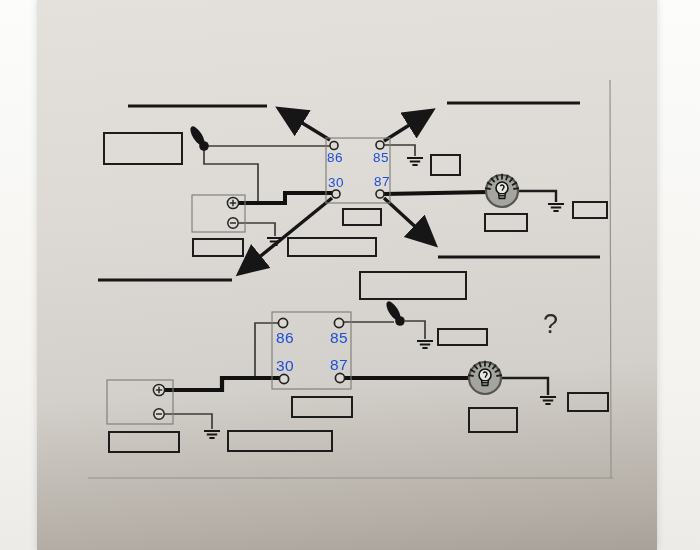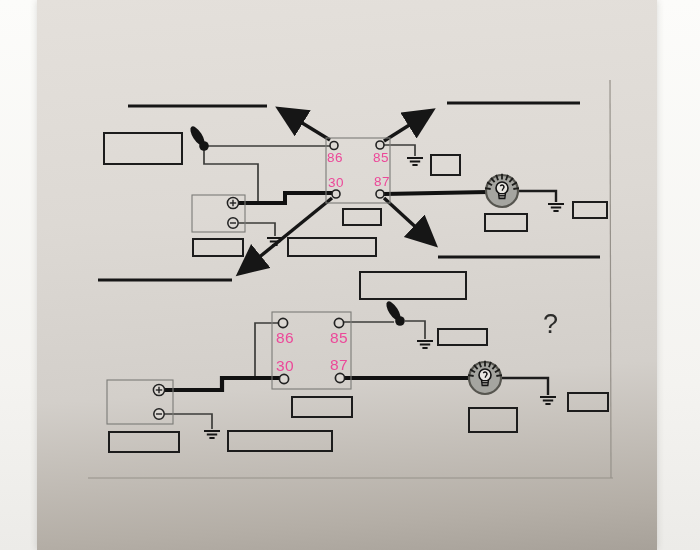--- a/index.html
+++ b/index.html
@@ -12,21 +12,21 @@
     position:absolute;left:37px;top:0;width:620px;height:550px;
     background:linear-gradient(176deg,#e4e0db 0%,#ddd9d4 38%,#d3cfca 68%,#b4aea6 92%,#a7a199 100%);
     box-shadow:0 0 7px rgba(60,55,50,.18);
   }
   svg.diagram{position:absolute;left:0;top:0;}
   .blank{
     position:absolute;border:2.6px solid #1c1c1c;background:transparent;
     box-sizing:border-box;
   }
   .pinlabel{
-    position:absolute;color:#ec4899;line-height:1;letter-spacing:.4px;
+    position:absolute;color:#1d4ed8;line-height:1;letter-spacing:.4px;
   }
   .pinlabel.top{font-size:13.5px;}
   .pinlabel.bot{font-size:15.5px;}
   .qmark{
     position:absolute;left:543px;top:311px;font-size:27px;color:#2c2c2a;line-height:1;
   }
 </style>
 </head>
 <body>
 

